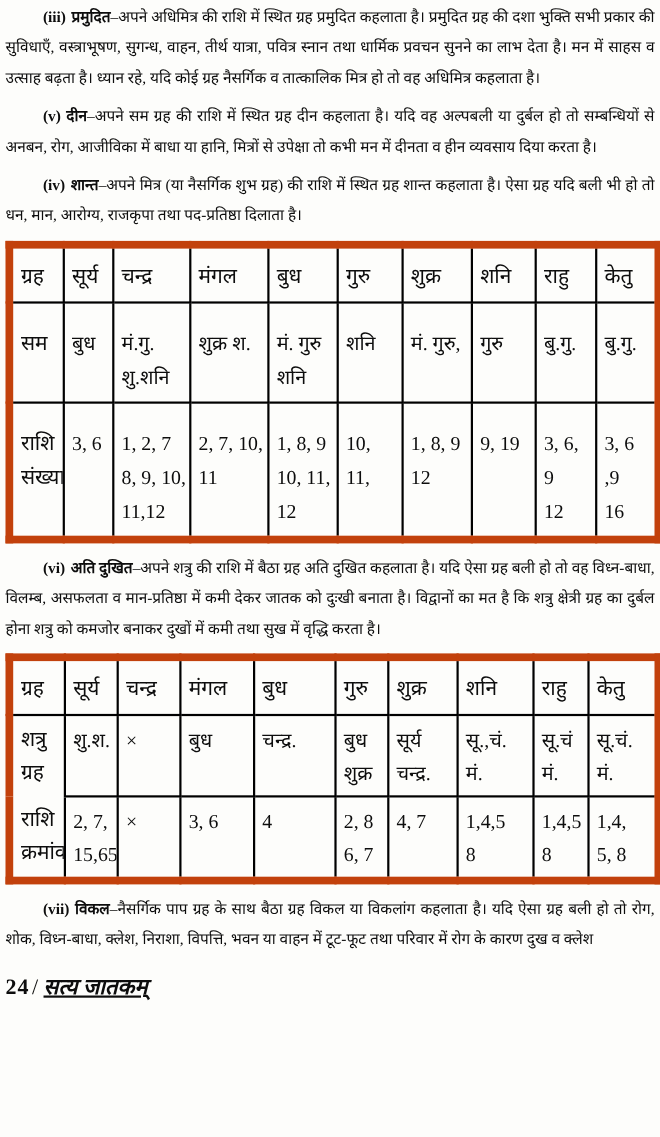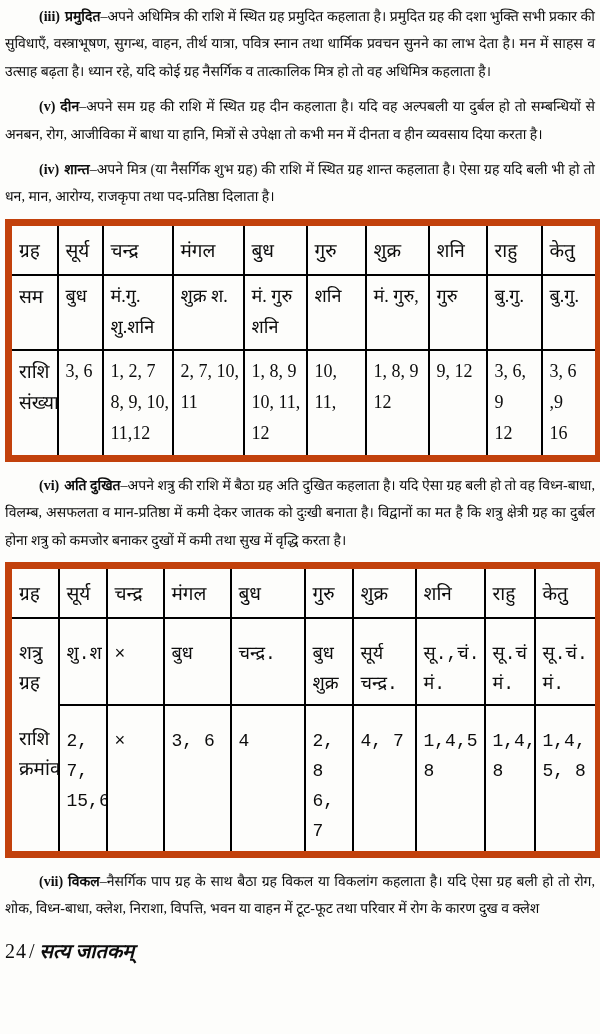--- a/index.html
+++ b/index.html
@@ -24,33 +24,33 @@
   }
   table.grid th, table.grid td { border:2px solid #000; }
   table.grid { border:7px solid #c2410c; }
   table.grid th {
     font-size:19px; font-weight:normal; text-align:left;
     vertical-align:middle; padding:11px 2px 11px 7px;
     white-space:pre-line; overflow:hidden;
   }
   table.grid td {
     font-size:18px; line-height:31px; vertical-align:top;
-    text-align:left; padding:5px 2px 6px 7px;
+    text-align:left; padding:21px 2px 6px 7px;
     white-space:pre-line; overflow:hidden;
   }
   table.grid td.row-label { font-size:19px; }
-  #table2 td { line-height:30px; padding:20px 2px 5px 7px;font-family:Liberation Mono, monospace; }
+  #table2 td { line-height:30px; padding:7px 2px 5px 7px; }
   
   #table2 td.no-bottom { border-bottom:0; }
   #table2 td.no-top { border-top:0; }
 
   .footer { margin-top:14px; font-size:20px; }
-  .footer .num { font-weight:normal; letter-spacing:1px;margin-top:17px; }
+  .footer .num { font-weight:bold; letter-spacing:1px;margin-top:17px; }
   .footer .sep { margin:0 5px 0 2px; }
-  .footer .title { font-weight:bold; font-style:italic; }
+  .footer .title { font-weight:bold; font-style:italic;text-decoration:underline; }
 </style>
 </head>
 <body>
 
 <div class="page">
 
   <p class="body-para"><span class="p-lead"><span class="p-label">(iii)</span><span>प्रमुदित</span></span><span>–अपने अधिमित्र की राशि में स्थित ग्रह प्रमुदित कहलाता है। प्रमुदित ग्रह की दशा भुक्ति सभी प्रकार की सुविधाएँ, वस्त्राभूषण, सुगन्ध, वाहन, तीर्थ यात्रा, पवित्र स्नान तथा धार्मिक प्रवचन सुनने का लाभ देता है। मन में साहस व उत्साह बढ़ता है। ध्यान रहे, यदि कोई ग्रह नैसर्गिक व तात्कालिक मित्र हो तो वह अधिमित्र कहलाता है।</span></p>
 
   <p class="body-para"><span class="p-lead"><span class="p-label">(v)</span><span>दीन</span></span><span>–अपने सम ग्रह की राशि में स्थित ग्रह दीन कहलाता है। यदि वह अल्पबली या दुर्बल हो तो सम्बन्धियों से अनबन, रोग, आजीविका में बाधा या हानि, मित्रों से उपेक्षा तो कभी मन में दीनता व हीन व्यवसाय दिया करता है।</span></p>
 
@@ -104,21 +104,21 @@
 8, 9, 10,
 11,12</td>
       <td>2, 7, 10,
 11</td>
       <td>1, 8, 9
 10, 11,
 12</td>
       <td>10, 11,</td>
       <td>1, 8, 9
 12</td>
-      <td>9, 12</td>
+      <td>9, 19</td>
       <td>3, 6, 9
 12</td>
       <td>3, 6 ,9
 16</td>
     </tr>
   </tbody>
     </table>
 
   <p class="body-para"><span class="p-lead"><span class="p-label">(vi)</span><span>अति दुखित</span></span><span>–अपने शत्रु की राशि में बैठा ग्रह अति दुखित कहलाता है। यदि ऐसा ग्रह बली हो तो वह विध्न-बाधा, विलम्ब, असफलता व मान-प्रतिष्ठा में कमी देकर जातक को दुःखी बनाता है। विद्वानों का मत है कि शत्रु क्षेत्री ग्रह का दुर्बल होना शत्रु को कमजोर बनाकर दुखों में कमी तथा सुख में वृद्धि करता है।</span></p>
 

